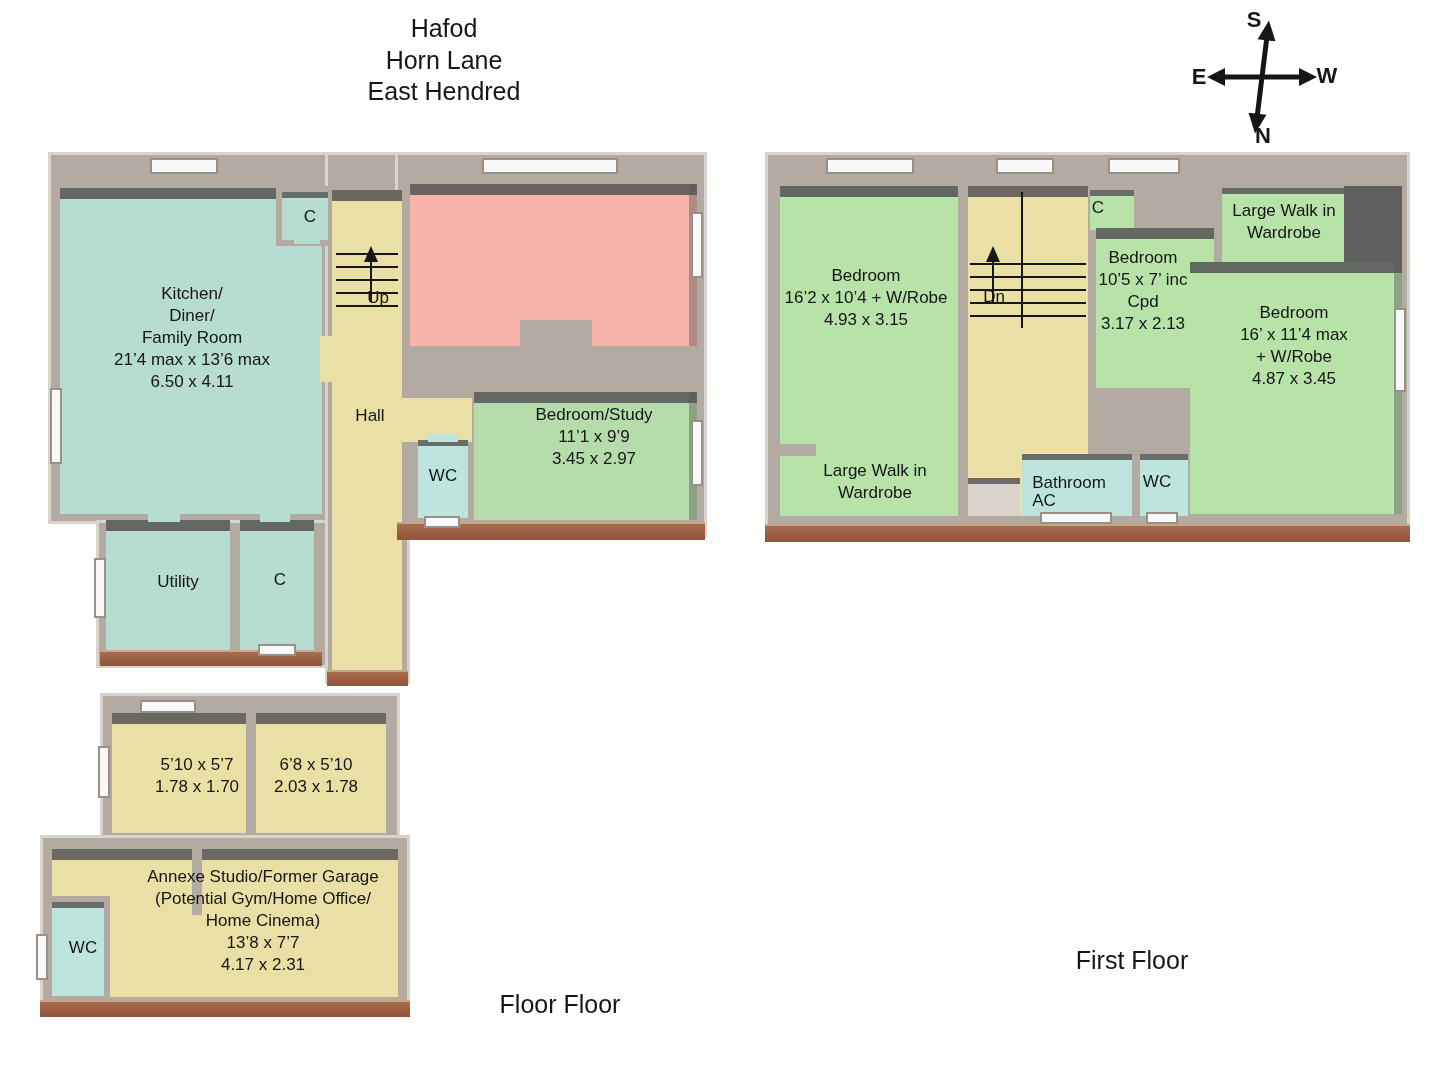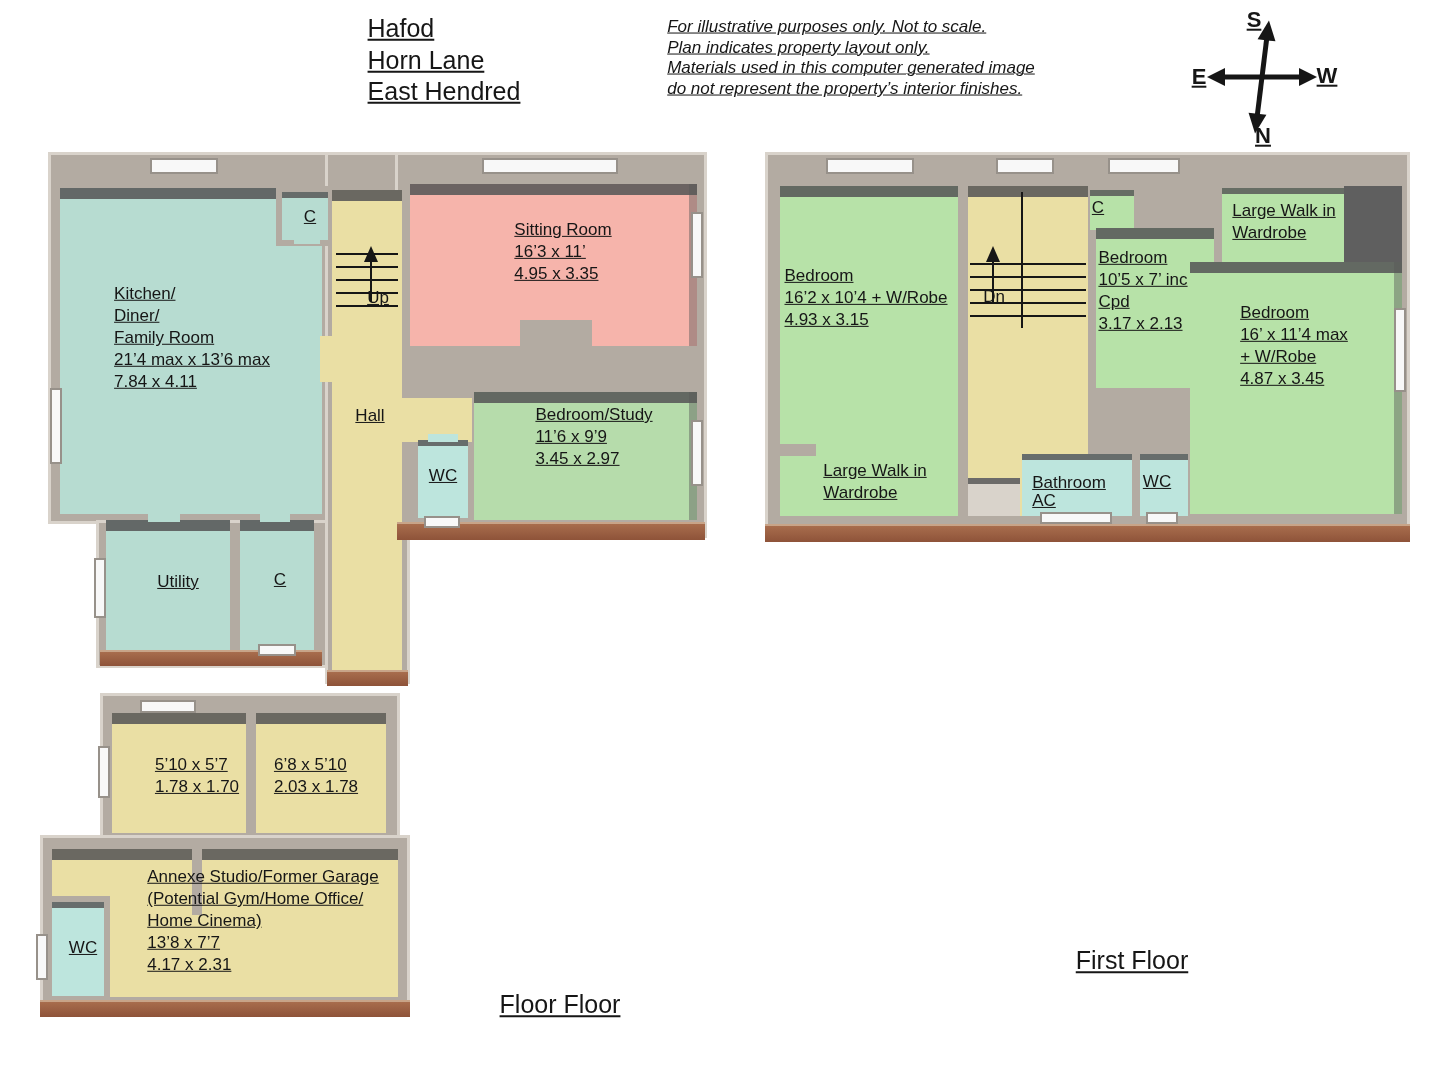--- a/index.html
+++ b/index.html
@@ -14,41 +14,37 @@
   .re{box-shadow:inset 0 11px 0 rgba(88,88,88,.88), inset -8px 0 0 rgba(88,88,88,.45);}
   .teal{background:var(--teal);} .aqua{background:var(--aqua);}
   .yellow{background:var(--yellow);} .pink{background:var(--pink);}
   .green-gf{background:var(--green-gf);} .green-ff{background:var(--green-ff);}
   .cup{background:var(--wall-light);}
   .brick{position:absolute;background:linear-gradient(#a86d4d,var(--brick));border-top:2px solid #c8a488;}
   .win{position:absolute;background:var(--window);border:2px solid #97918a;box-sizing:border-box;}
   .door{position:absolute;}
   .stairs{position:absolute;background:repeating-linear-gradient(to bottom,transparent 0 11px,#161616 11px 13px);}
   .vline{position:absolute;width:2px;background:#161616;}
-  .lbl{position:absolute;transform:translate(-50%,-50%);text-align:left;white-space:pre-line;
-       font-size:17px;line-height:1.3;color:var(--ink);text-decoration:underline;}
+  .lbl{position:absolute;transform:translate(-50%,-50%);text-align:center;white-space:pre-line;
+       font-size:17px;line-height:1.3;color:var(--ink);}
   .t-xl{font-size:25px;line-height:1.26;}
   .t-lg{font-size:21px;line-height:1.45;}
   .t-it{font-size:17px;line-height:1.22;font-style:italic;}
   .t-c{font-size:22px;font-weight:bold;}
   svg.icon{position:absolute;}
 </style>
 </head>
 <body>
 
 <div id="canvas">
 
   <div class="grp">
     <div class="lbl t-xl" style="left:444px;top:60px">Hafod
 Horn Lane
 East Hendred</div>
-    <div class="lbl t-it" style="left:851px;top:58px">For illustrative purposes only. Not to scale.
-Plan indicates property layout only.
-Materials used in this computer generated image
-do not represent the property’s interior finishes.</div>
   </div>
 
   <div class="grp">
     <svg class="icon" style="left:1197px;top:10px" width="130" height="134" viewBox="0 0 130 134">
       <line x1="22" y1="67" x2="108" y2="67" stroke="#161616" stroke-width="5"></line>
       <polygon points="10,67 28,58 28,76" fill="#161616"></polygon>
       <polygon points="120,67 102,58 102,76" fill="#161616"></polygon>
       <g transform="rotate(7 65 67)">
         <line x1="65" y1="26" x2="65" y2="108" stroke="#161616" stroke-width="5"></line>
         <polygon points="65,10 56,30 74,30" fill="#161616"></polygon>
@@ -101,26 +97,23 @@
     <div class="win" style="left:94px;top:558px;width:12px;height:60px"></div>
     <div class="win" style="left:258px;top:644px;width:38px;height:12px"></div>
     <div class="win" style="left:424px;top:516px;width:36px;height:12px"></div>
     <div class="win" style="left:691px;top:212px;width:12px;height:66px"></div>
     <div class="win" style="left:691px;top:420px;width:12px;height:66px"></div>
 
     <div class="lbl" style="left:192px;top:338px">Kitchen/
 Diner/
 Family Room
 21’4 max x 13’6 max
-7.84 x 4.11</div>
-    <div class="lbl" style="left:563px;top:252px">Sitting Room
-16’3 x 11’
-4.95 x 3.35</div>
+6.50 x 4.11</div>
     <div class="lbl" style="left:594px;top:437px">Bedroom/Study
-11’6 x 9’9
+11’1 x 9’9
 3.45 x 2.97</div>
     <div class="lbl" style="left:370px;top:416px">Hall</div>
     <div class="lbl" style="left:378px;top:298px">Up</div>
     <div class="lbl" style="left:443px;top:476px">WC</div>
     <div class="lbl" style="left:178px;top:582px">Utility</div>
     <div class="lbl" style="left:310px;top:217px">C</div>
     <div class="lbl" style="left:280px;top:580px">C</div>
   </div>
 
   <div class="grp">

